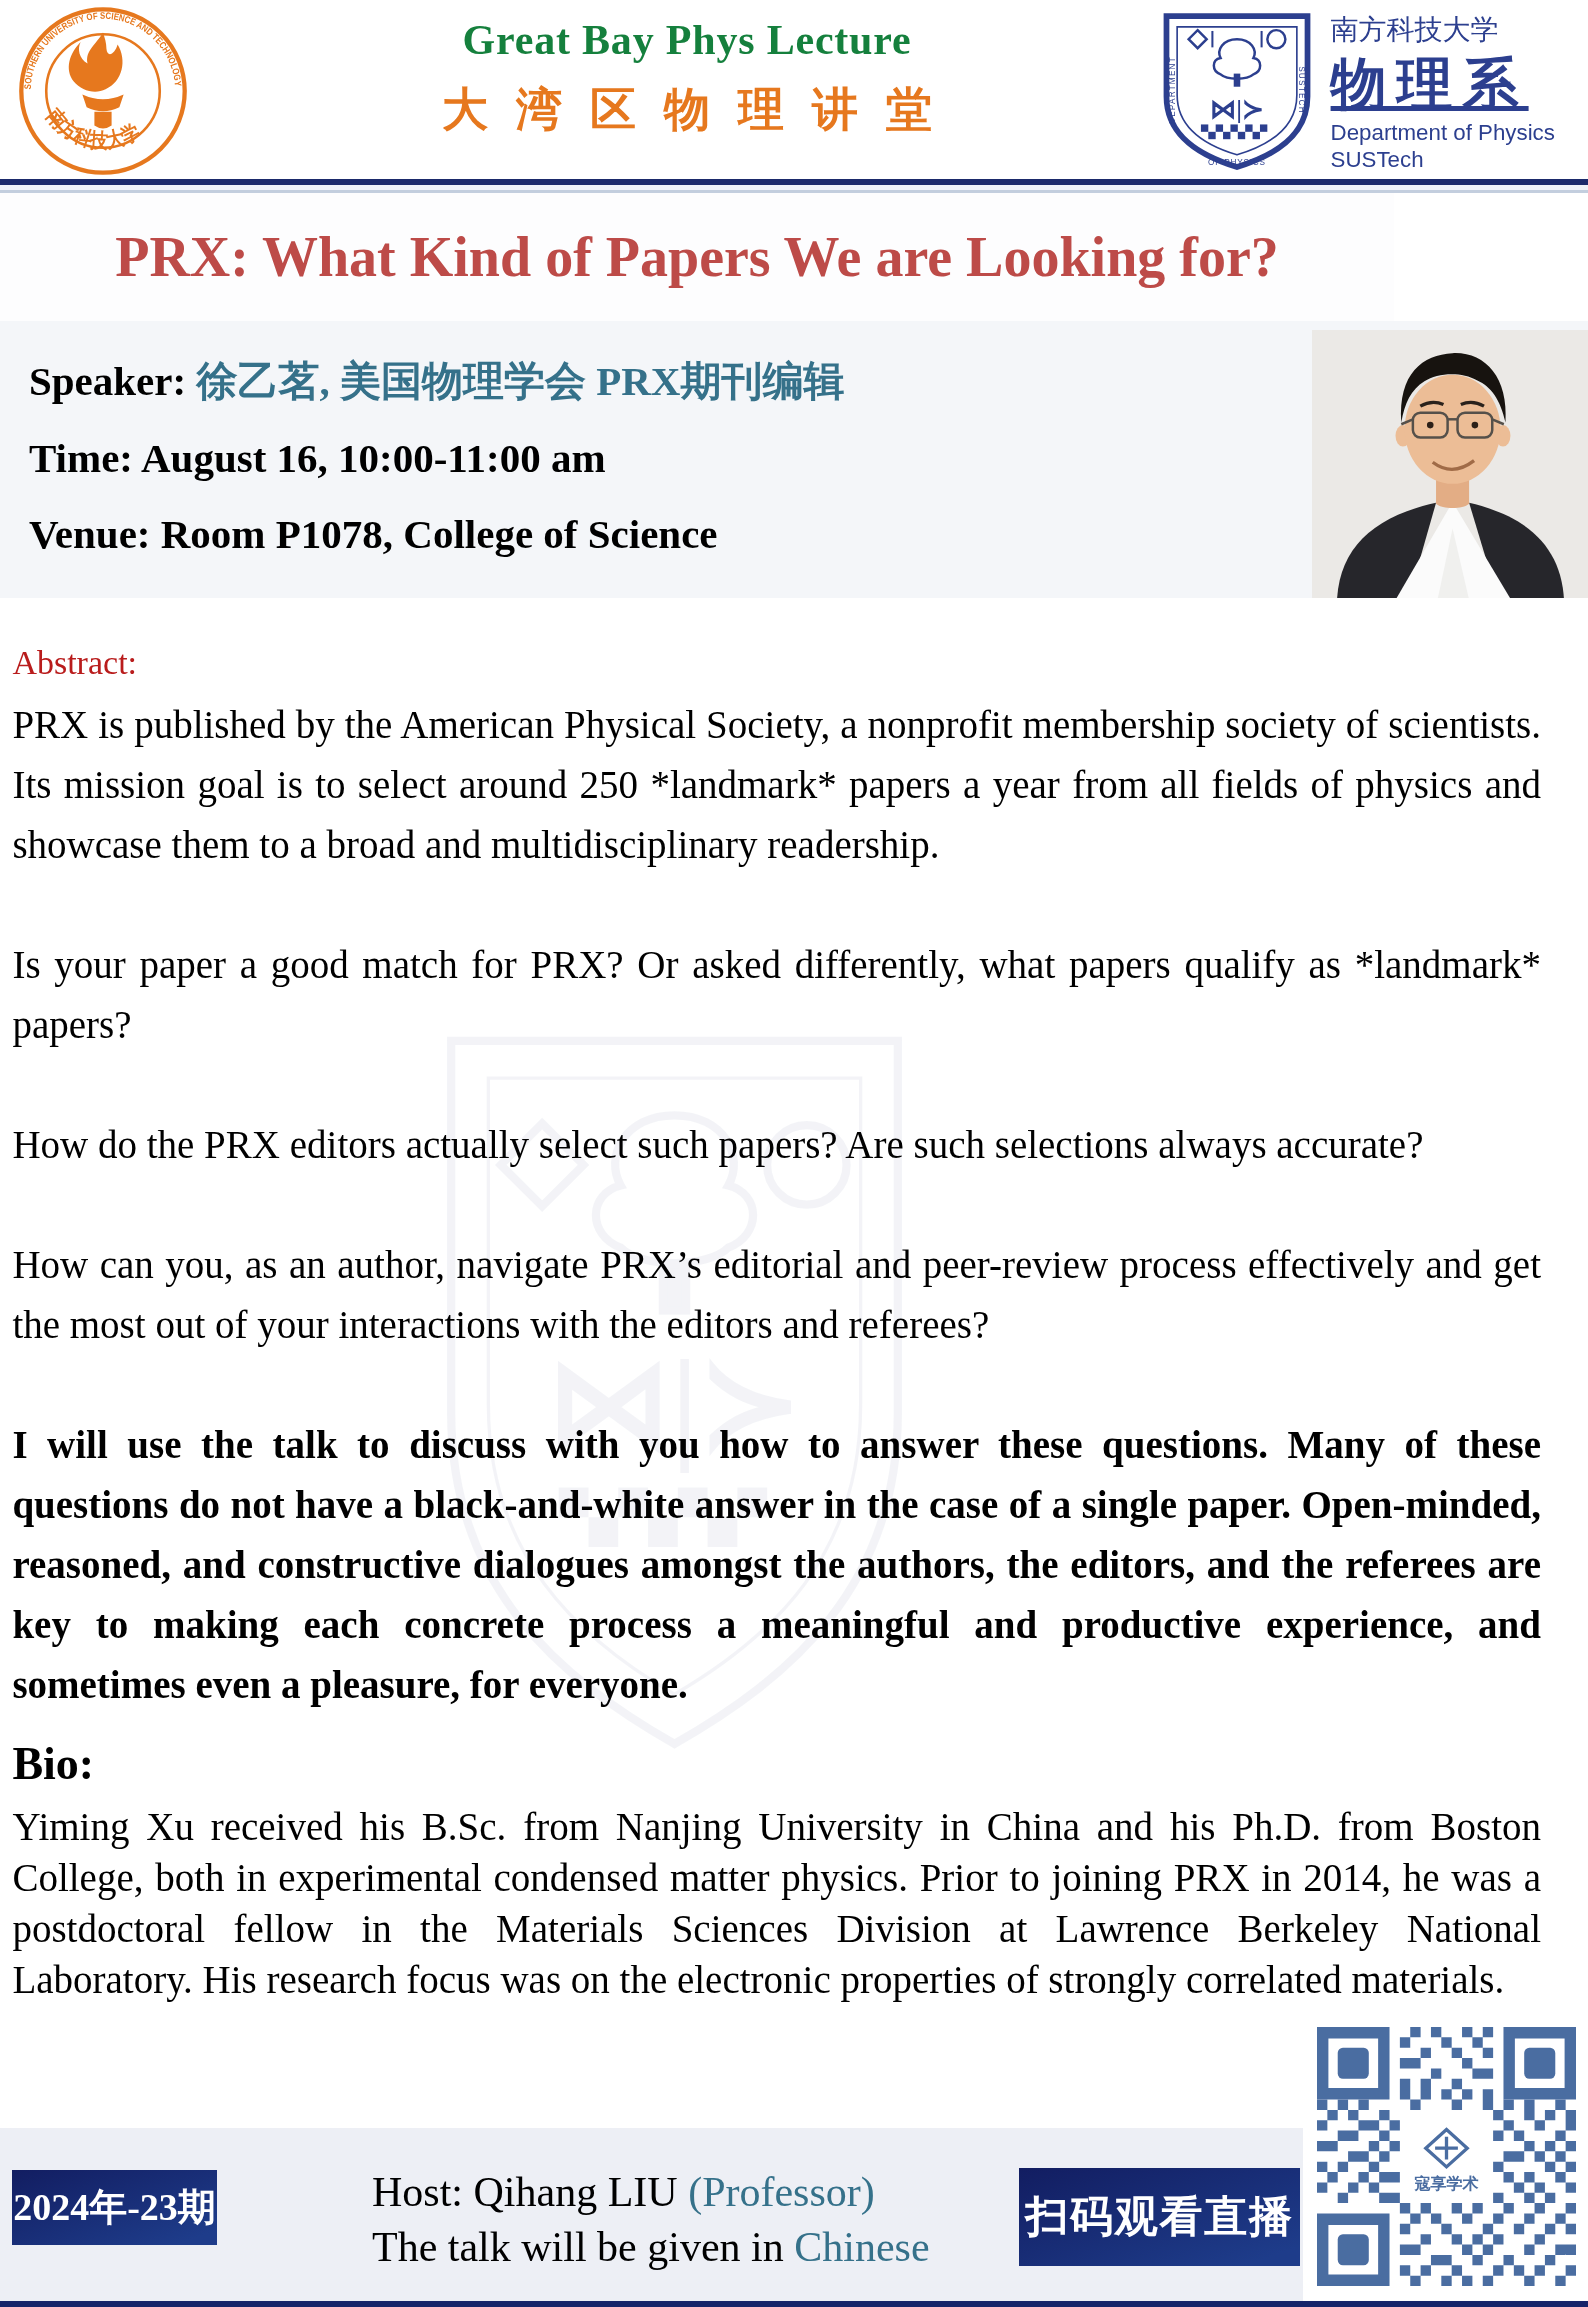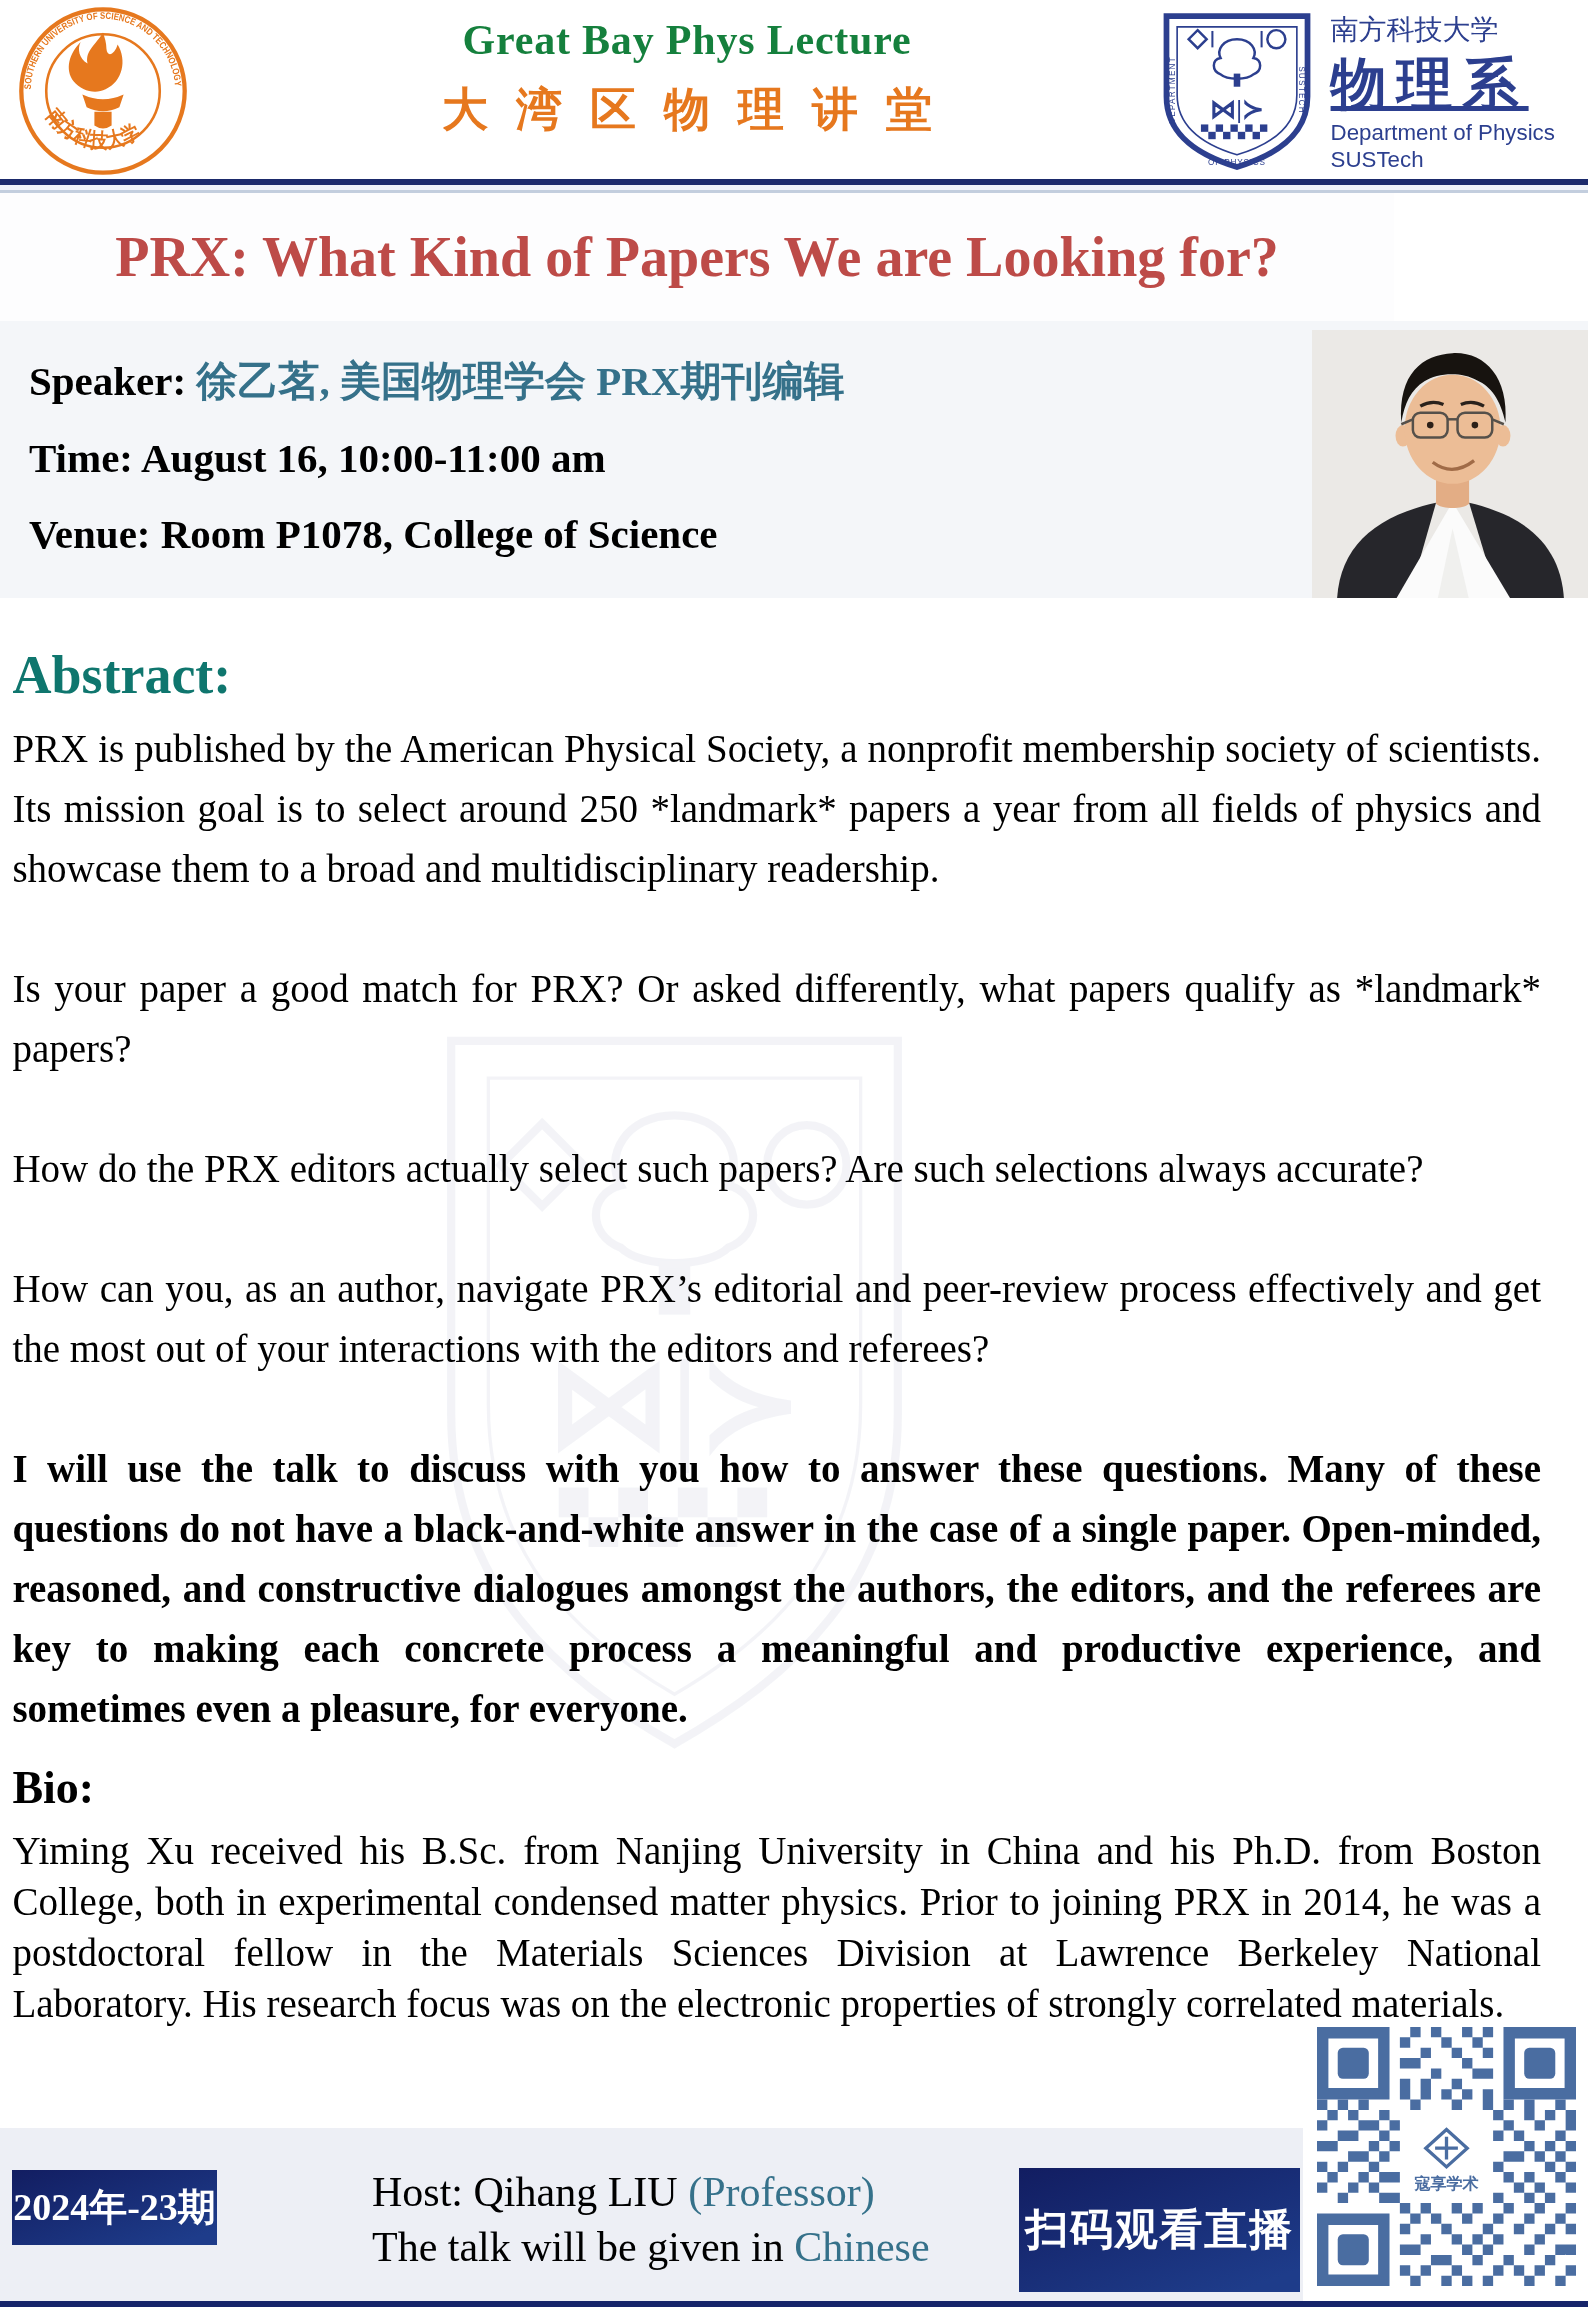--- a/index.html
+++ b/index.html
@@ -31,37 +31,37 @@
   
   .info{position:absolute;left:0;top:321px;width:1589px;height:277px;background:#f4f6f9;}
   .info-inner{padding:33px 0 0 29px;}
   .info-line{font-size:41px;font-weight:bold;color:#000;margin-bottom:21.5px;line-height:55px;}
   .teal{color:#35718A;}
   .photo{position:absolute;left:1312px;top:8.3px;width:277px;height:279px;}
 
   
   .content{position:absolute;left:0;top:598px;width:1589px;height:1530px;background:#fff;}
   .content-inner{position:relative;padding:46px 48px 0 12.4px;}
-  .sect-heading{font-size:54px;font-weight:bold;margin:0 0 13.2px 0;color:#0f766e;}
+  .sect-heading{font-size:34px;font-weight:normal;margin:0 0 13.2px 0;color:#b91c1c;}
   .para{font-size:39px;line-height:60px;color:#000;text-align:justify;margin:0 0 60px 0;}
   .para.last{margin-bottom:0;font-weight:bold;}
   .bio-heading{font-size:46px;font-weight:bold;margin:21.5px 0 11.6px 0;color:#000;}
   .bio-text{font-size:39px;line-height:51px;color:#000;text-align:justify;margin:0;}
   .watermark{position:absolute;left:418px;top:418px;width:513px;height:761px;opacity:0.055;}
 
   
   .footer-band{position:absolute;left:0;top:2128px;width:1589px;height:173px;background:#EDEFF5;}
   .issue-badge{position:absolute;left:12px;top:2170px;width:205px;height:75px;
                background:linear-gradient(160deg,#121d61 0%,#1e3c8a 90%);
                color:#fff;display:flex;align-items:center;justify-content:center;
                font-family:Liberation Serif, serif;
                font-size:38px;font-weight:bold;}
   .host-block{position:absolute;left:372px;top:2168px;}
   .host-line{font-size:42px;font-weight:normal;color:#000;line-height:48px;margin-bottom:6.6px;}
-  .scan-badge{position:absolute;left:1019px;top:2168px;width:281px;height:124px;
+  .scan-badge{position:absolute;left:1019px;top:2168px;width:281px;height:98px;
               background:linear-gradient(160deg,#121d61 0%,#1e3c8a 90%);
               color:#fff;display:flex;align-items:center;justify-content:center;
               font-family:"Liberation Sans","DejaVu Sans",sans-serif;
               font-size:43px;font-weight:bold;letter-spacing:1.7px;}
   .qr-card{position:absolute;left:1303px;top:2127px;width:285px;height:175px;background:#fff;}
   .qr{position:absolute;left:1317px;top:2027px;width:259px;height:259px;background:#fff;}
   .bottom-bar{position:absolute;left:0;top:2301px;width:1589px;height:5.8px;background:#16246A;}
 </style>
 </head>
 <body>

